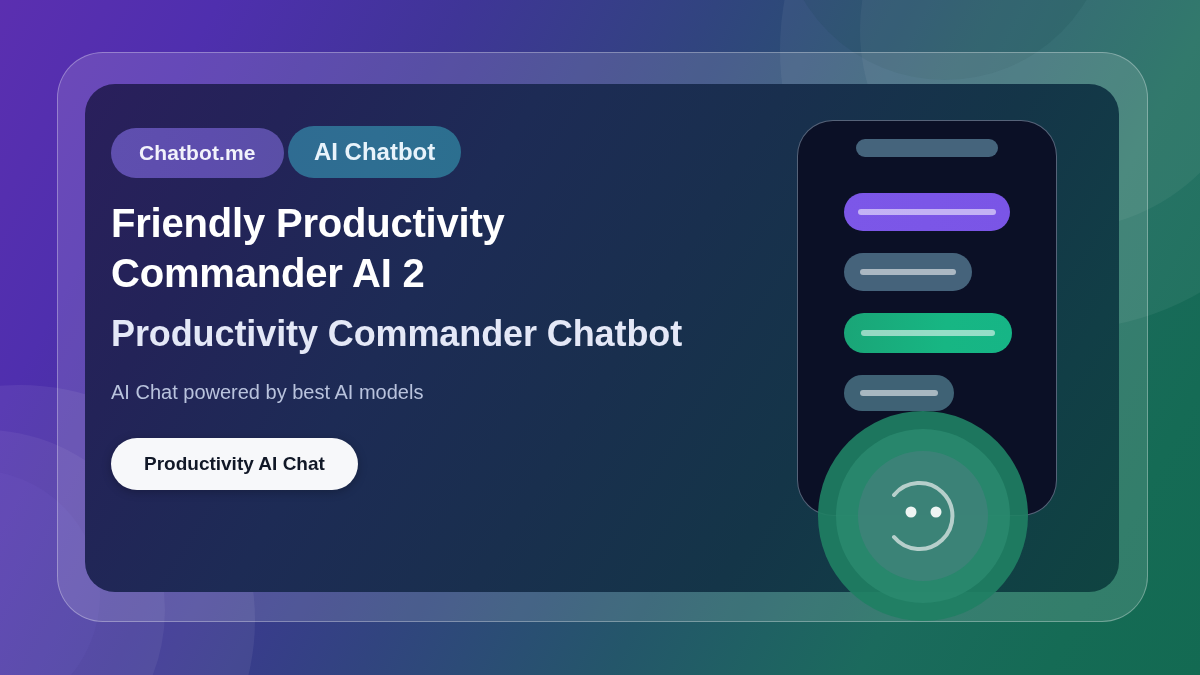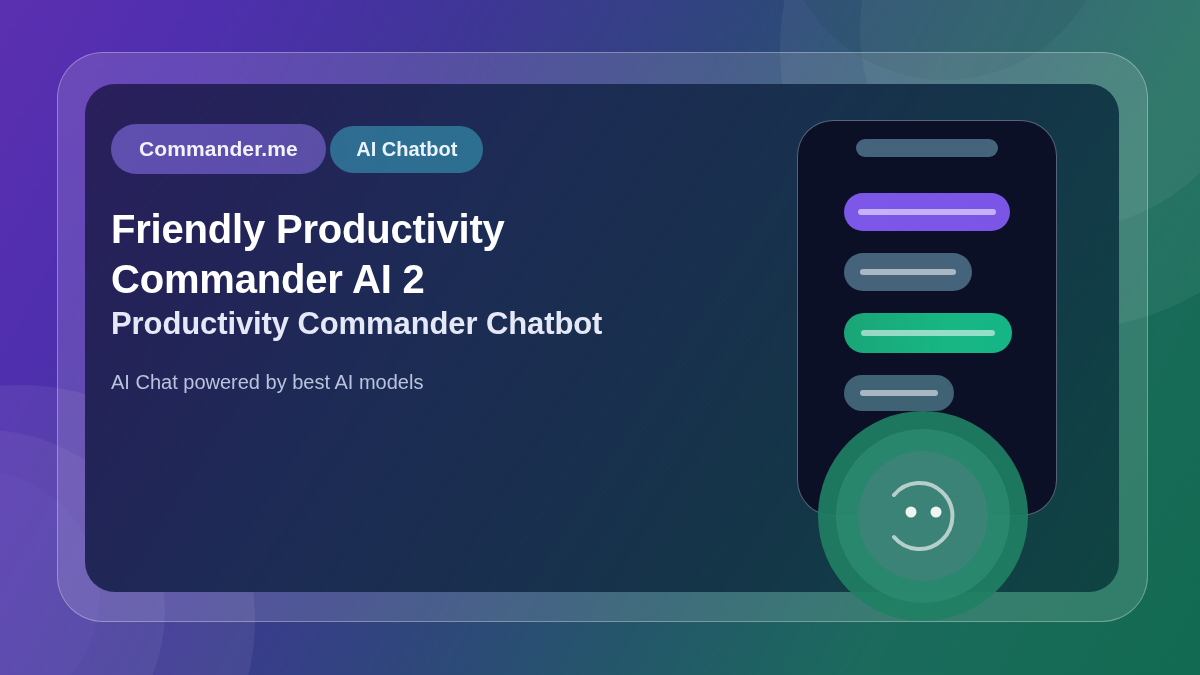--- a/index.html
+++ b/index.html
@@ -88,37 +88,37 @@
   }
   #brand-pill {
     padding:13px 28px;
     font-size:21px;
     background:linear-gradient(100deg, #5f4faf 0%, #5d4dad 55%, #5a4fa6 100%);
     letter-spacing:0.1px;
   }
   #category-pill {
     margin-top:16px;
     padding:12px 26px;
-    font-size:20px;
+    font-size:24px;
     background:linear-gradient(100deg, #2f6c92 0%, #2e6e92 50%, #2c6f8f 100%);
     color:#e8f3fb;
   }
 
   #headline {
-    margin-top:30px;
+    margin-top:20px;
     font-size:40px;
     line-height:50px;
     font-weight:bold;
     color:#ffffff;
     letter-spacing:-0.2px;
     max-width:520px;
   }
   #subhead {
-    margin-top:0;
-    font-size:31px;
+    margin-top:16px;
+    font-size:36px;
     line-height:40px;
     font-weight:bold;
     color:#e4e8f7;
     letter-spacing:-0.1px;
   }
   #tagline {
     margin-top:24px;
     font-size:20px;
     line-height:28px;
     color:#b9c3dd;
@@ -213,31 +213,32 @@
   <div class="bgcircle bc-bl-1"></div>
   <div class="bgcircle bc-bl-2"></div>
   <div class="bgcircle bc-bl-3"></div>
 
   <div id="outer-frame"></div>
 
   <div id="card">
 
     <div id="content">
 
-      <div id="brand-pill" class="pill">Commander.me</div>
+      <div id="brand-pill" class="pill">Chatbot.me</div>
 
       <div id="category-pill" class="pill">AI Chatbot</div>
 
       <div id="headline">Friendly Productivity Commander AI 2</div>
 
       <div id="subhead">Productivity Commander Chatbot</div>
 
       <div id="tagline">AI Chat powered by best AI models</div>
 
 
+      <div id="cta-button">Productivity AI Chat</div>
 
     </div>
 
     <div id="phone">
       <div id="phone-inner">
         <div id="bubble-0" class="bubble"></div>
         <div id="bubble-1" class="bubble">
           <span class="line"></span>
         </div>
         <div id="bubble-2" class="bubble">

